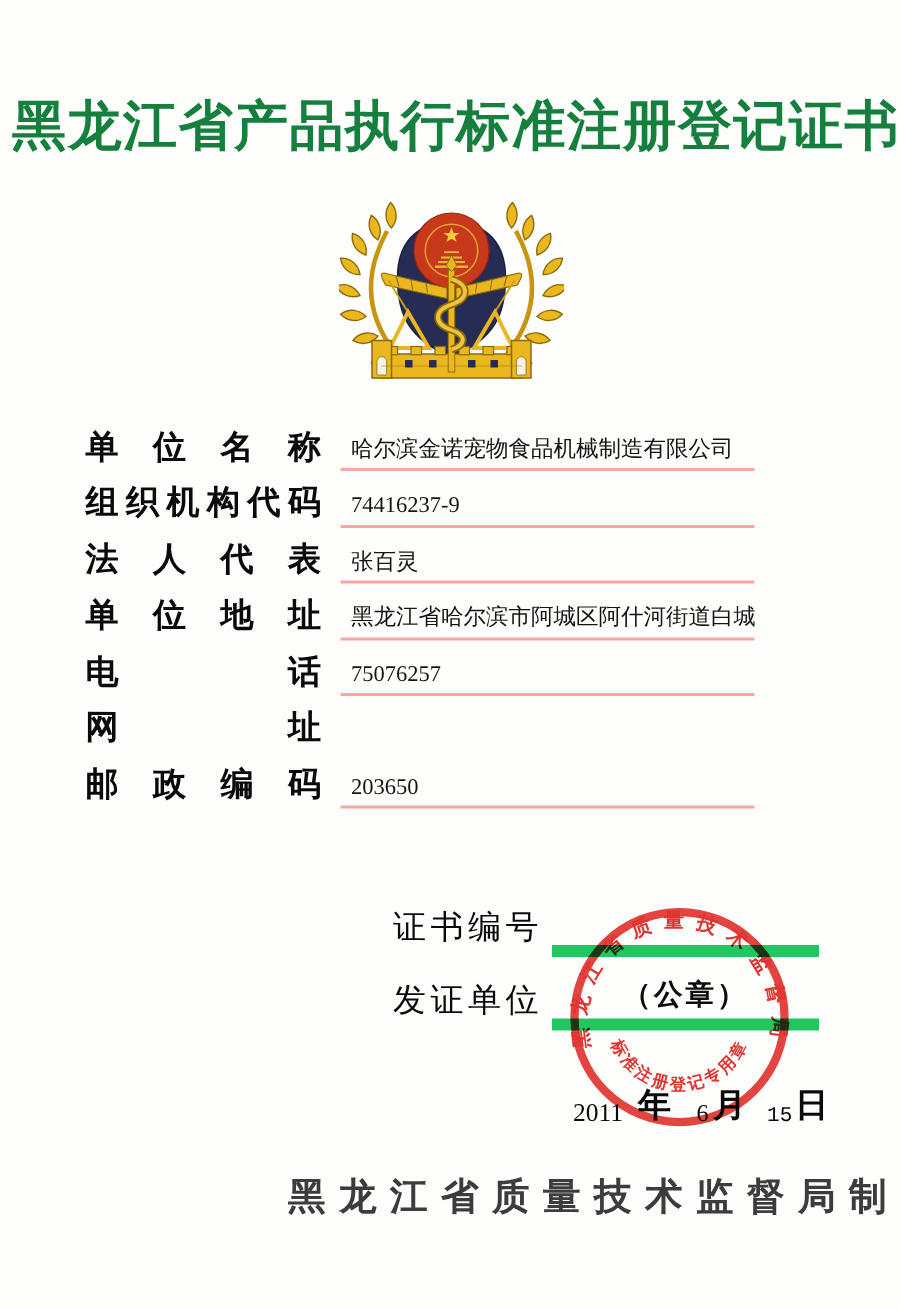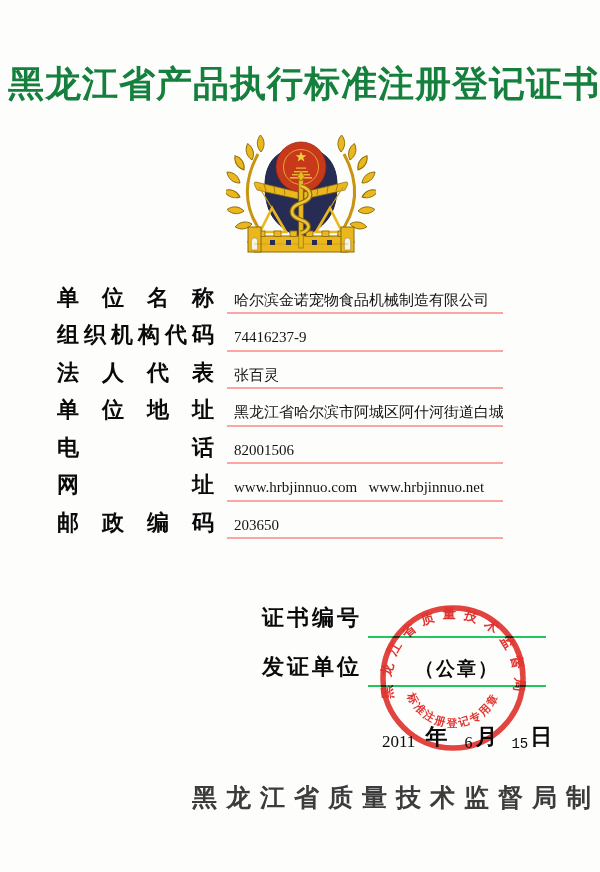--- a/index.html
+++ b/index.html
@@ -27,25 +27,25 @@
   .fvalue {
     flex:1; margin-left:13px; border-bottom:2px solid #fca5a5;
     font-family:"Liberation Serif", serif; font-size:15px; line-height:1.5;
     padding:0 2px 1px 7px; white-space:pre; overflow:hidden; color:#141414;
   }
 
   .cert { position:absolute; left:262px; top:604px; width:284px; }
   .crow { display:flex; align-items:flex-end; height:34px; }
   .crow + .crow { margin-top:15px; }
   .clabel {
-    font-size:22px; font-weight:bold; letter-spacing:3px;
+    font-size:22px; font-weight:normal; letter-spacing:3px;
     margin-bottom:5px; white-space:nowrap; color:#0a0a0a;
   }
   .cline {
-    flex:1; margin-left:6px; border-bottom:2px solid #22c55e;
+    flex:1; margin-left:6px; border-bottom:8px solid #22c55e;
     text-align:center; font-size:19px; font-weight:bold; letter-spacing:2px;
     padding-bottom:3px; color:#0c0c0c; white-space:nowrap;
   }
 
   .date { position:absolute; left:382px; top:722px; display:flex; align-items:flex-end; color:#0a0a0a; white-space:nowrap; }
   .d-num  { font-family:"Liberation Serif", serif; font-size:17px; margin-right:10px; }
   .d-unit { font-size:22px; font-weight:bold; }
   .d-gap  { margin-right:17px; }
   .d-m    { font-family:"Liberation Serif", serif; font-size:16px; margin-right:3px; }
   .d-d    { font-family:Liberation Mono, monospace; font-size:14px; margin-right:2px; margin-left:14px; }
@@ -188,28 +188,27 @@
           <span>地</span>
           <span>址</span>
         </div>
       <div class="fvalue"><span>黑龙江省哈尔滨市阿城区阿什河街道白城村</span></div>
     </div>
     <div class="frow">
       <div class="flabel">
           <span>电</span>
           <span>话</span>
         </div>
-      <div class="fvalue"><span>82001506</span></div>
+      <div class="fvalue"><span>75076257</span></div>
     </div>
     <div class="frow">
       <div class="flabel">
           <span>网</span>
           <span>址</span>
         </div>
-      <div class="fvalue"><span>www.hrbjinnuo.com   www.hrbjinnuo.net</span></div>
     </div>
     <div class="frow">
       <div class="flabel">
           <span>邮</span>
           <span>政</span>
           <span>编</span>
           <span>码</span>
         </div>
       <div class="fvalue"><span>203650</span></div>
     </div>

